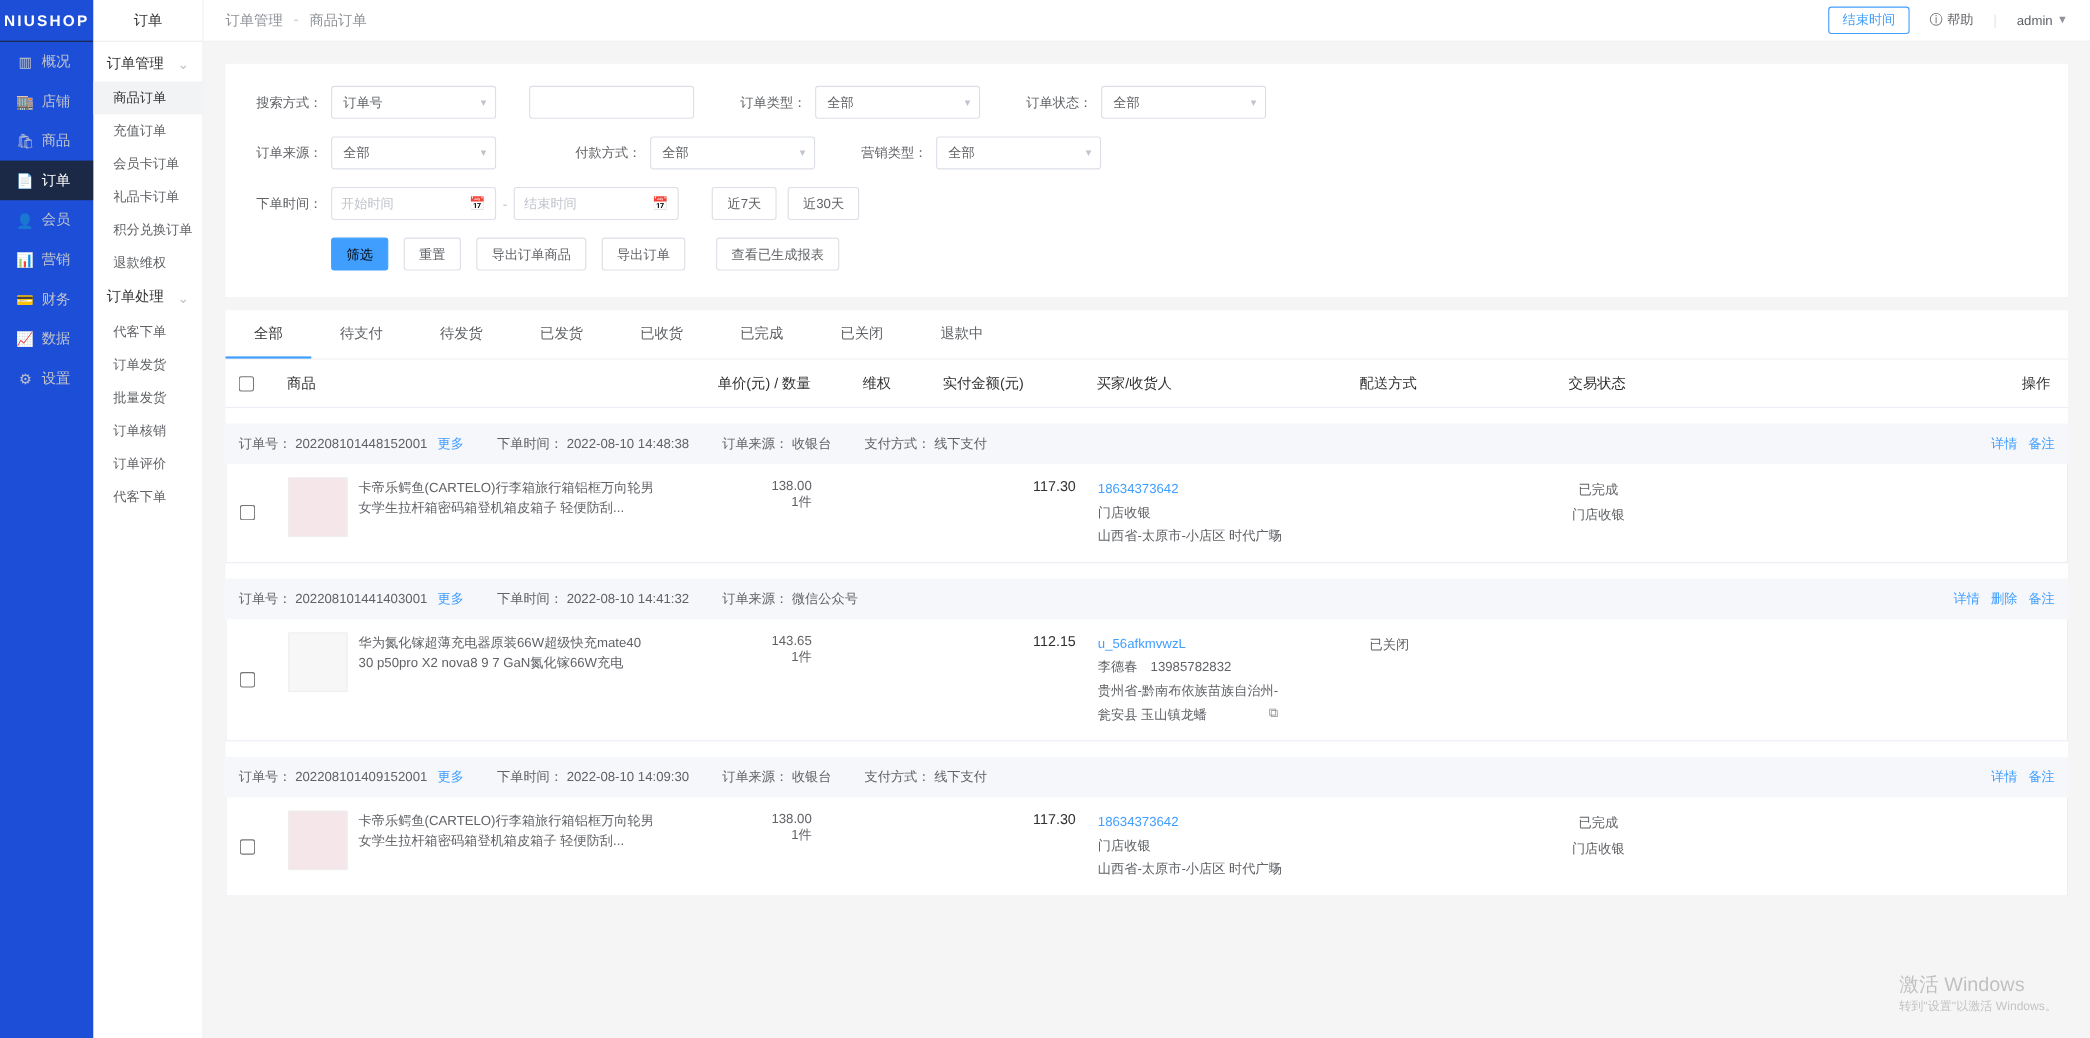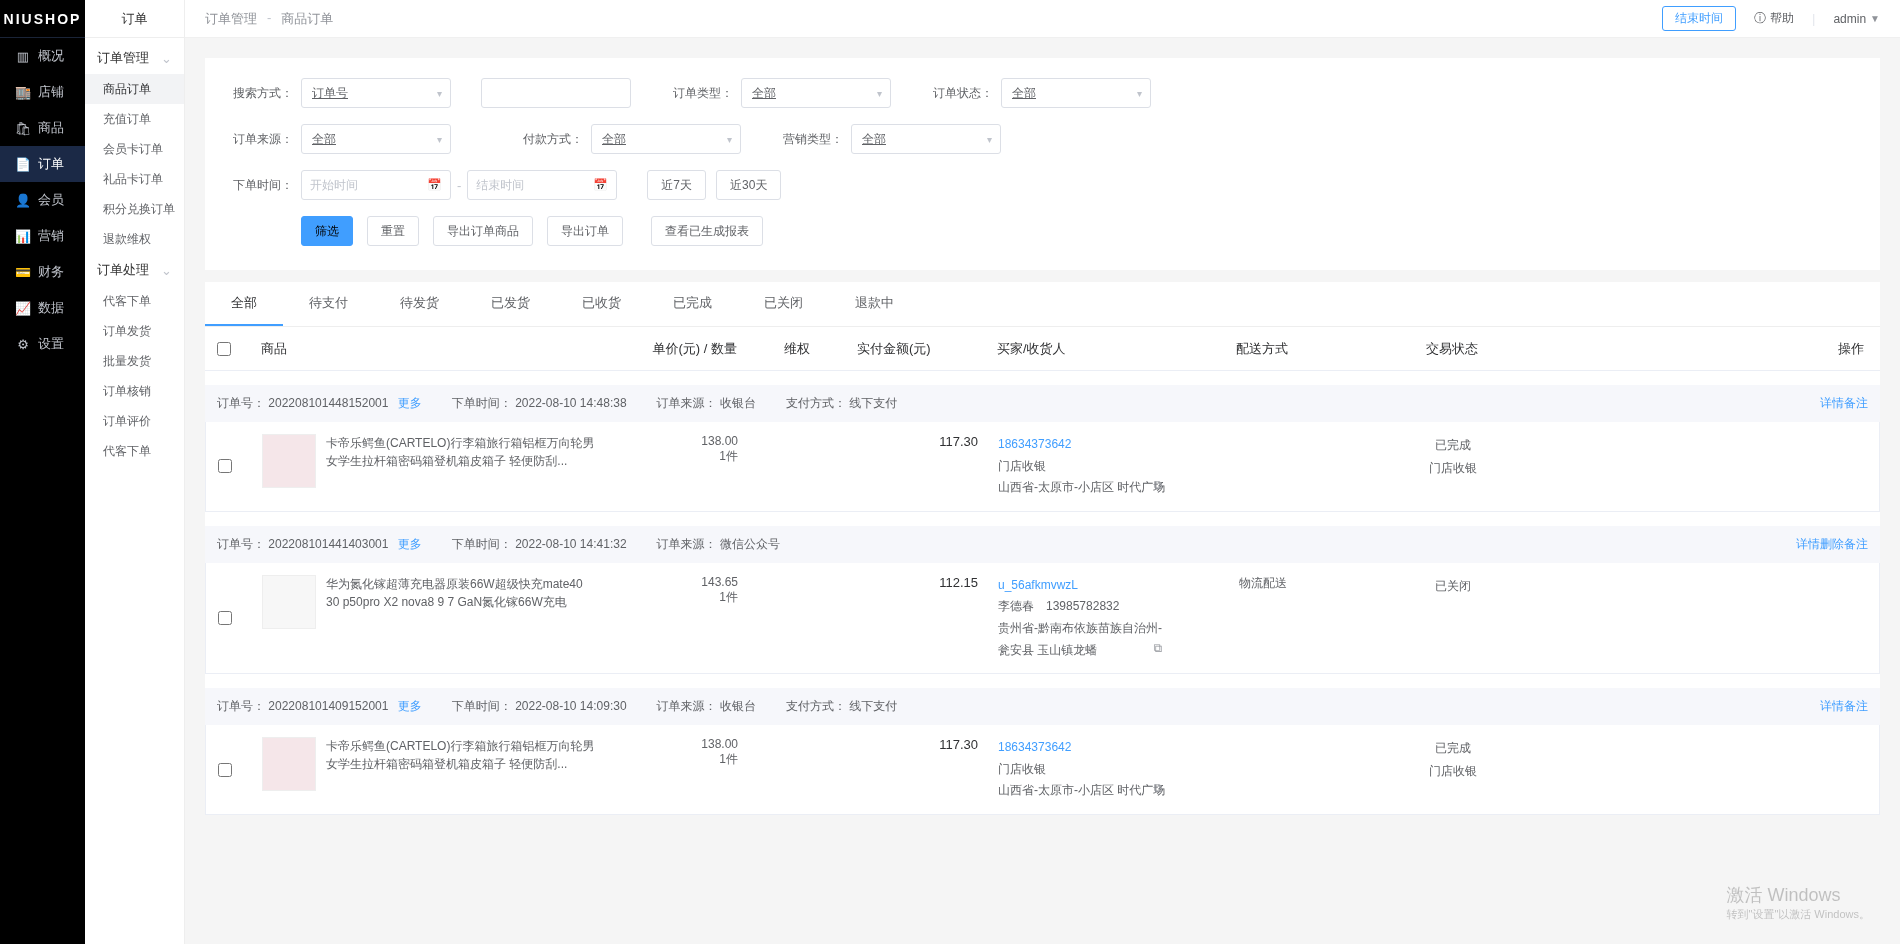--- a/index.html
+++ b/index.html
@@ -1,20 +1,20 @@
 <!DOCTYPE html>
 <html><head>
 <meta charset="utf-8">
 <style>
 * { box-sizing: border-box; margin: 0; padding: 0; }
 body { font-family: "PingFang SC","Microsoft YaHei",sans-serif; font-size: 13px; color: #333; background:#f5f5f5; }
 .app { display:flex; height:100vh; }
 
 
-.side-main { width: 85px; background:#000000; color:#c0c4cc; display:flex; flex-direction:column; }
+.side-main { width: 85px; background:#1d4ed8; color:#c0c4cc; display:flex; flex-direction:column; }
 .side-main .logo { height:38px; display:flex; align-items:center; justify-content:center; color:#fff; font-size:14px; letter-spacing:2px; font-weight:600; border-bottom:1px solid #1a2438; }
 .side-main ul { list-style:none; }
 .side-main li { height:36px; display:flex; align-items:center; padding-left:16px; gap:8px; cursor:pointer; color:#c0c4cc; font-size:13px; }
 .side-main li.active { background:#1b2946; color:#fff; }
 .side-main li .ic { width:14px; height:14px; display:inline-flex; align-items:center; justify-content:center; }
 
 
 .side-sub { width:100px; background:#fff; border-right:1px solid #eee; }
 .side-sub .sub-header { height:38px; display:flex; align-items:center; justify-content:center; border-bottom:1px solid #eee; color:#333; }
 .side-sub ul { list-style:none; padding:4px 0; }
@@ -33,21 +33,21 @@
 .top-link { display:flex; align-items:center; gap:4px; color:#606266; cursor:pointer; font-size:12px; }
 .top-link .caret { font-size:10px; color:#909399; }
 
 .main { padding:20px 20px 30px; }
 .card { background:#fff; padding:20px 16px 8px; margin-bottom:12px; }
 
 .filters .row { display:flex; align-items:flex-start; margin-bottom:16px; }
 .fcell { display:flex; align-items:center; margin-right:30px; }
 .lbl { width:80px; text-align:right; color:#606266; font-size:12px; padding-right:8px; }
 .inp, .sel { height:30px; border:1px solid #dcdfe6; border-radius:3px; padding:0 10px; color:#606266; font-size:12px; background:#fff; }
-.sel { display:inline-flex; align-items:center; position:relative; padding-right:26px;text-decoration:underline; }
+.sel { display:inline-flex; align-items:center; position:relative; padding-right:26px; }
 .sel .caret { position:absolute; right:8px; color:#c0c4cc; font-size:10px; }
 .w150 { width:150px; }
 .w180 { width:150px; }
 .dateinp { display:inline-flex; align-items:center; border:1px solid #dcdfe6; border-radius:3px; height:30px; padding:0 8px; width:150px; color:#c0c4cc; font-size:12px; justify-content:space-between; }
 .dash { margin:0 6px; color:#c0c4cc; }
 .btn { height:30px; padding:0 13px; border:1px solid #dcdfe6; background:#fff; border-radius:3px; color:#606266; font-size:12px; cursor:pointer; }
 .btn.primary { background:#409eff; border-color:#409eff; color:#000000; }
 
 .tabs { display:flex; background:#fff; border-bottom:1px solid #eee; }
 .tabs .tab { padding:12px 26px; font-size:13px; color:#606266; cursor:pointer; }
@@ -61,21 +61,21 @@
 .crights { width:120px; text-align:center; }
 .cpay { width:120px; text-align:left; }
 .cbuyer { width:190px; padding-left:20px; }
 .cship { width:190px; text-align:center; }
 .cstatus { width:190px; text-align:center; }
 .cop { flex:1; text-align:right; padding-right:4px; }
 
 .ord-block { margin-top:14px; }
 .ord-head { background:#f6f7fb; display:flex; align-items:center; gap:30px; padding:10px 12px; font-size:12px; color:#606266; }
 .ord-head .more { color:#409eff; cursor:pointer; margin-left:6px; }
-.ord-head .links { margin-left:auto; display:flex; gap:0; }
+.ord-head .links { margin-left:auto; display:flex; gap:10px; }
 .ord-head .links a { color:#409eff; cursor:pointer; text-decoration:none; }
 .ord-body { display:flex; border:1px solid #ebeef5; border-top:none; padding:12px; }
 .gcol { width:350px; display:flex; gap:10px; padding-left:4px; }
 .gimg { width:54px; height:54px; background:#fbeef0; border:1px solid #eee; display:flex; align-items:center; justify-content:center; color:#ccc; font-size:10px; }
 .gname { font-size:12px; color:#606266; line-height:1.5; width:270px; }
 .pcol { width:130px; text-align:right; font-size:12px; color:#606266; }
 .rtcol { width:120px; }
 .paycol { width:120px; text-align:right; font-size:13px; color:#303133; }
 .buyercol { width:190px; padding-left:20px; font-size:12px; color:#606266; line-height:1.8; position:relative; }
 .buyercol .phone { color:#409eff; }
@@ -344,21 +344,20 @@
                 </div>
                 <div class="pcol">143.65<br>1件</div>
                 <div class="rtcol"></div>
                 <div class="paycol">112.15</div>
                 <div class="buyercol">
                   <div class="phone">u_56afkmvwzL</div>
                   <div>李德春　13985782832</div>
                   <div>贵州省-黔南布依族苗族自治州-瓮安县 玉山镇龙蟠</div>
                   <span class="cpy">⧉</span>
                 </div>
-                <div class="shipcol">物流配送</div>
                 <div class="statcol">已关闭</div>
                 <div class="opcol"></div>
               </div>
             </div>
             <div class="ord-block">
               <div class="ord-head">
                 <span>订单号： 202208101409152001 <span class="more">更多</span></span>
                 <span>下单时间： 2022-08-10 14:09:30</span>
                 <span>订单来源： 收银台</span>
                 <span>支付方式： 线下支付</span>

